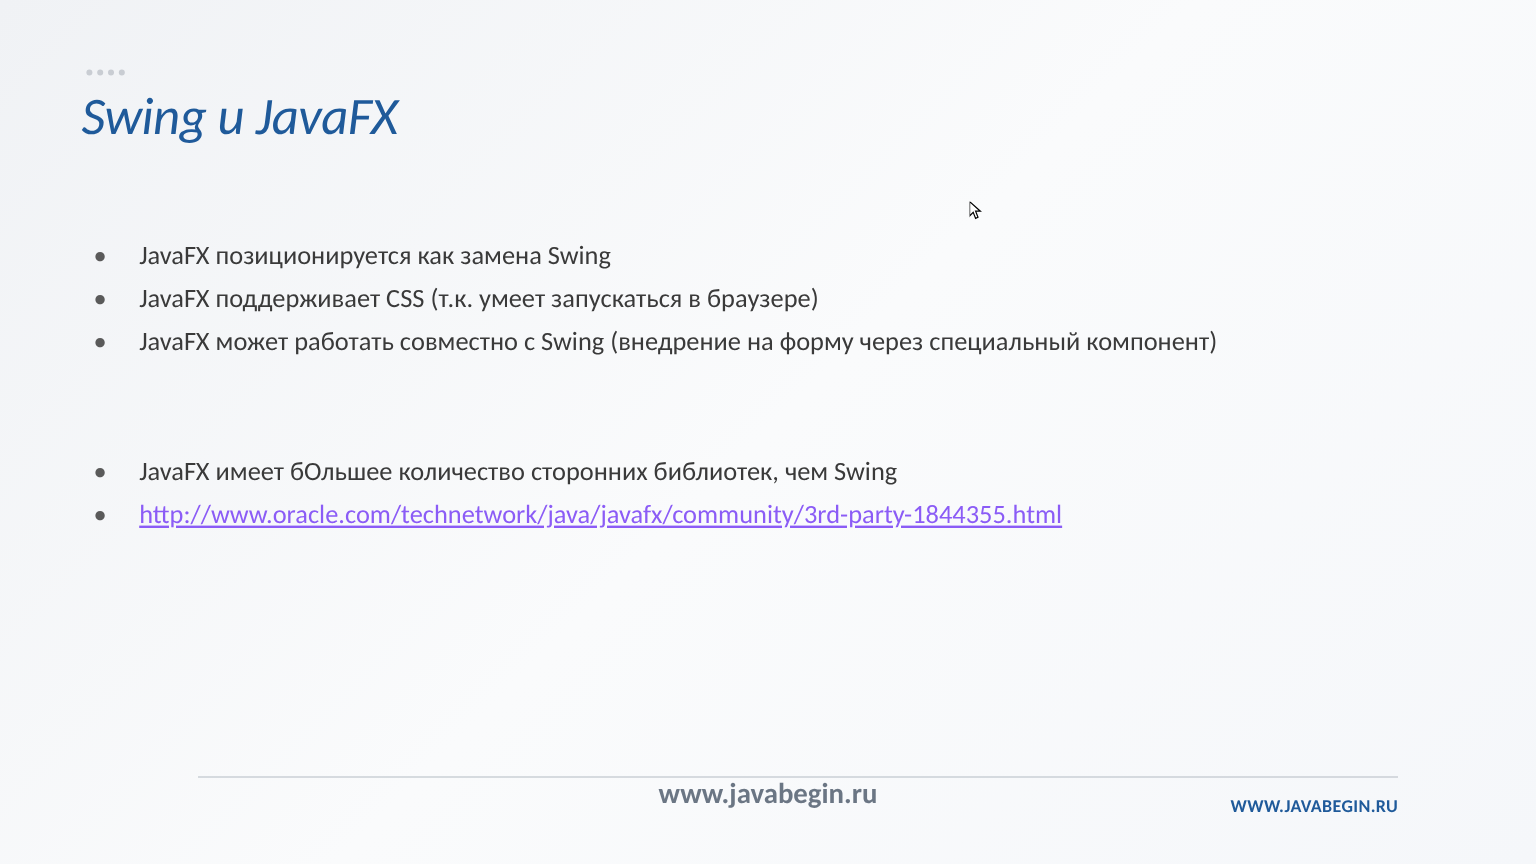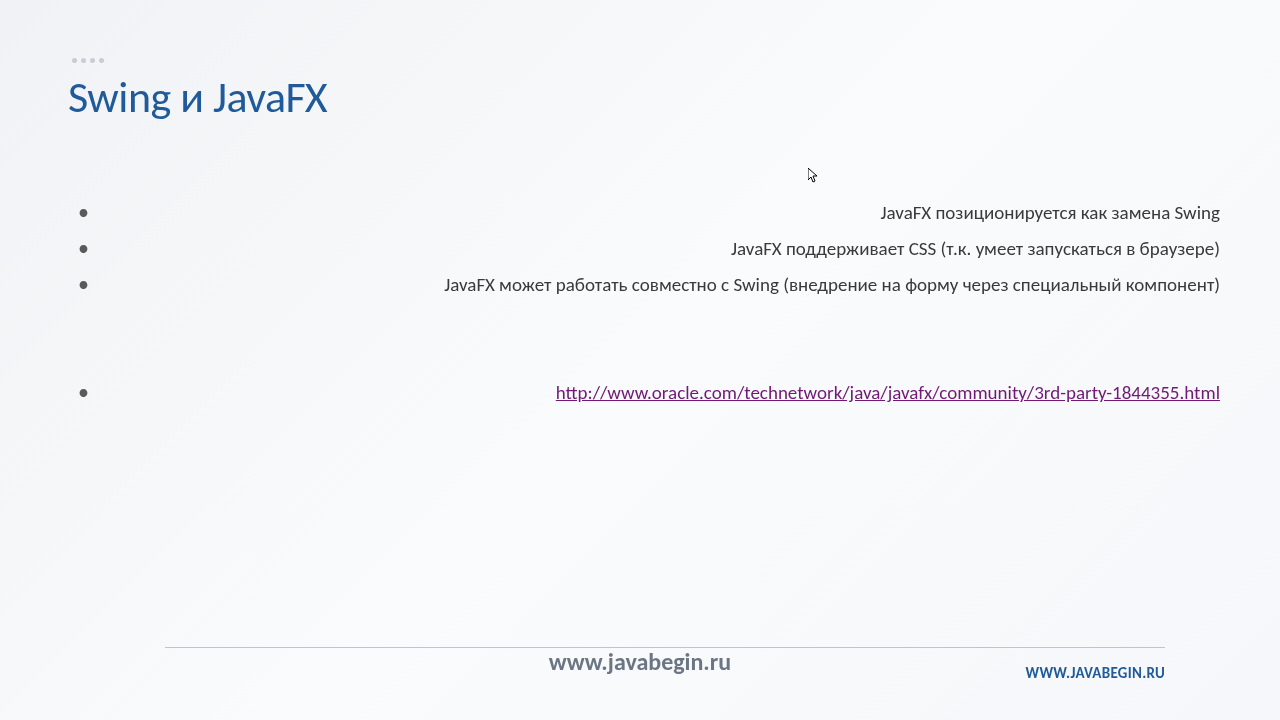--- a/index.html
+++ b/index.html
@@ -25,50 +25,50 @@
       border-radius: 50%;
     }
     .title {
       position: absolute;
       top: 70px;
       left: 68px;
       font-size: 44px;
       font-weight: 400;
       color: #1f5a9a;
       letter-spacing: -0.5px;
+      font-style: italic;
     }
     .content {
       position: absolute;
       top: 195px;
       left: 68px;
       right: 60px;
     }
     ul {
       list-style: none;
     }
     li {
       position: relative;
       padding-left: 48px;
-      font-size: 19px;
+      font-size: 22px;
       line-height: 36px;
       color: #3a3a3a;
       margin-bottom: 0;
-      text-align: right;
     }
     li::before {
       content: "•";
       position: absolute;
       left: 10px;
       top: 0;
       color: #5a5a5a;
       font-size: 22px;
     }
     .gap { height: 36px; }
     .link {
-      color: #701a75;
+      color: #8b5cf6;
       text-decoration: underline;
     }
     .footer-line {
       position: absolute;
       bottom: 72px;
       left: 165px;
       right: 115px;
       height: 1px;
       background: #bfc5cc;
     }
@@ -113,20 +113,21 @@
 
 <div class="content">
   <ul>
     <li>JavaFX позиционируется как замена Swing</li>
     <li>JavaFX поддерживает CSS (т.к. умеет запускаться в браузере)</li>
     <li>JavaFX может работать совместно с Swing (внедрение на форму через специальный компонент)</li>
   </ul>
   <div class="gap"></div>
   <div class="gap"></div>
   <ul>
+    <li>JavaFX имеет бОльшее количество сторонних библиотек, чем Swing</li>
     <li><span class="link">http://www.oracle.com/technetwork/java/javafx/community/3rd-party-1844355.html</span></li>
   </ul>
   <div class="gap"></div>
 </div>
 
 <div class="footer-line"></div>
 <div class="footer-center">www.javabegin.ru</div>
 <div class="footer-right">WWW.JAVABEGIN.RU</div>
 
 <div class="cursor">

